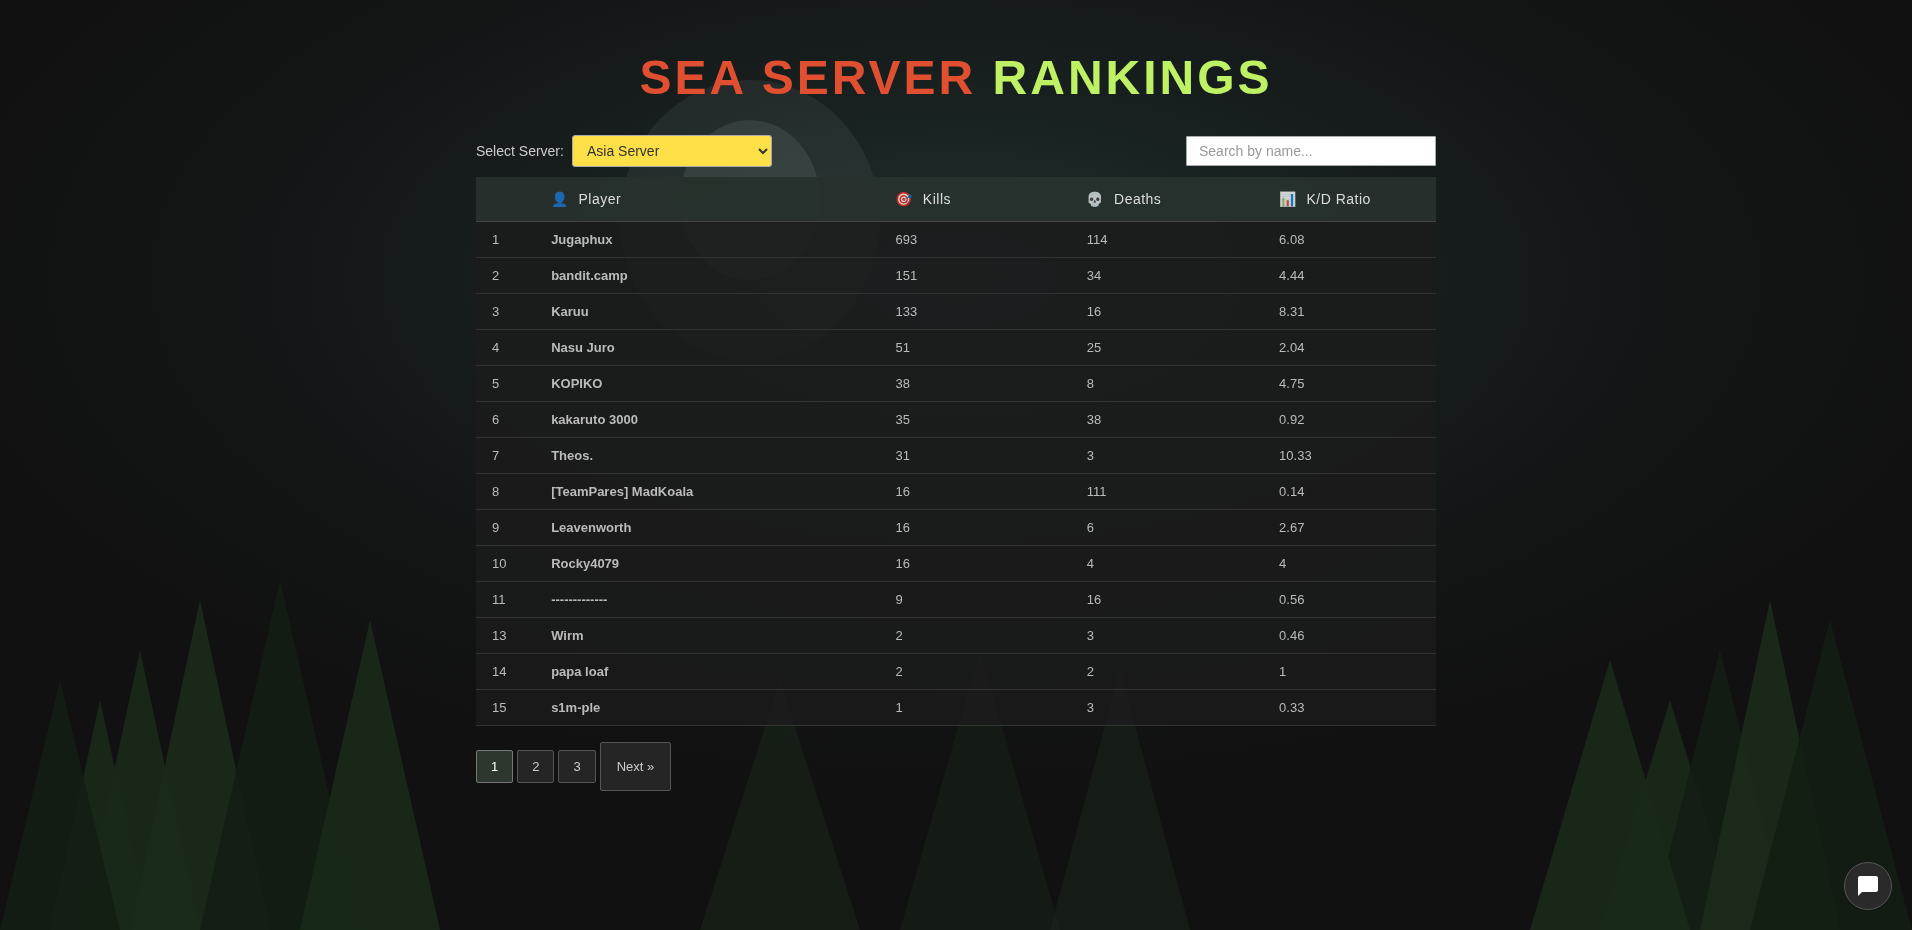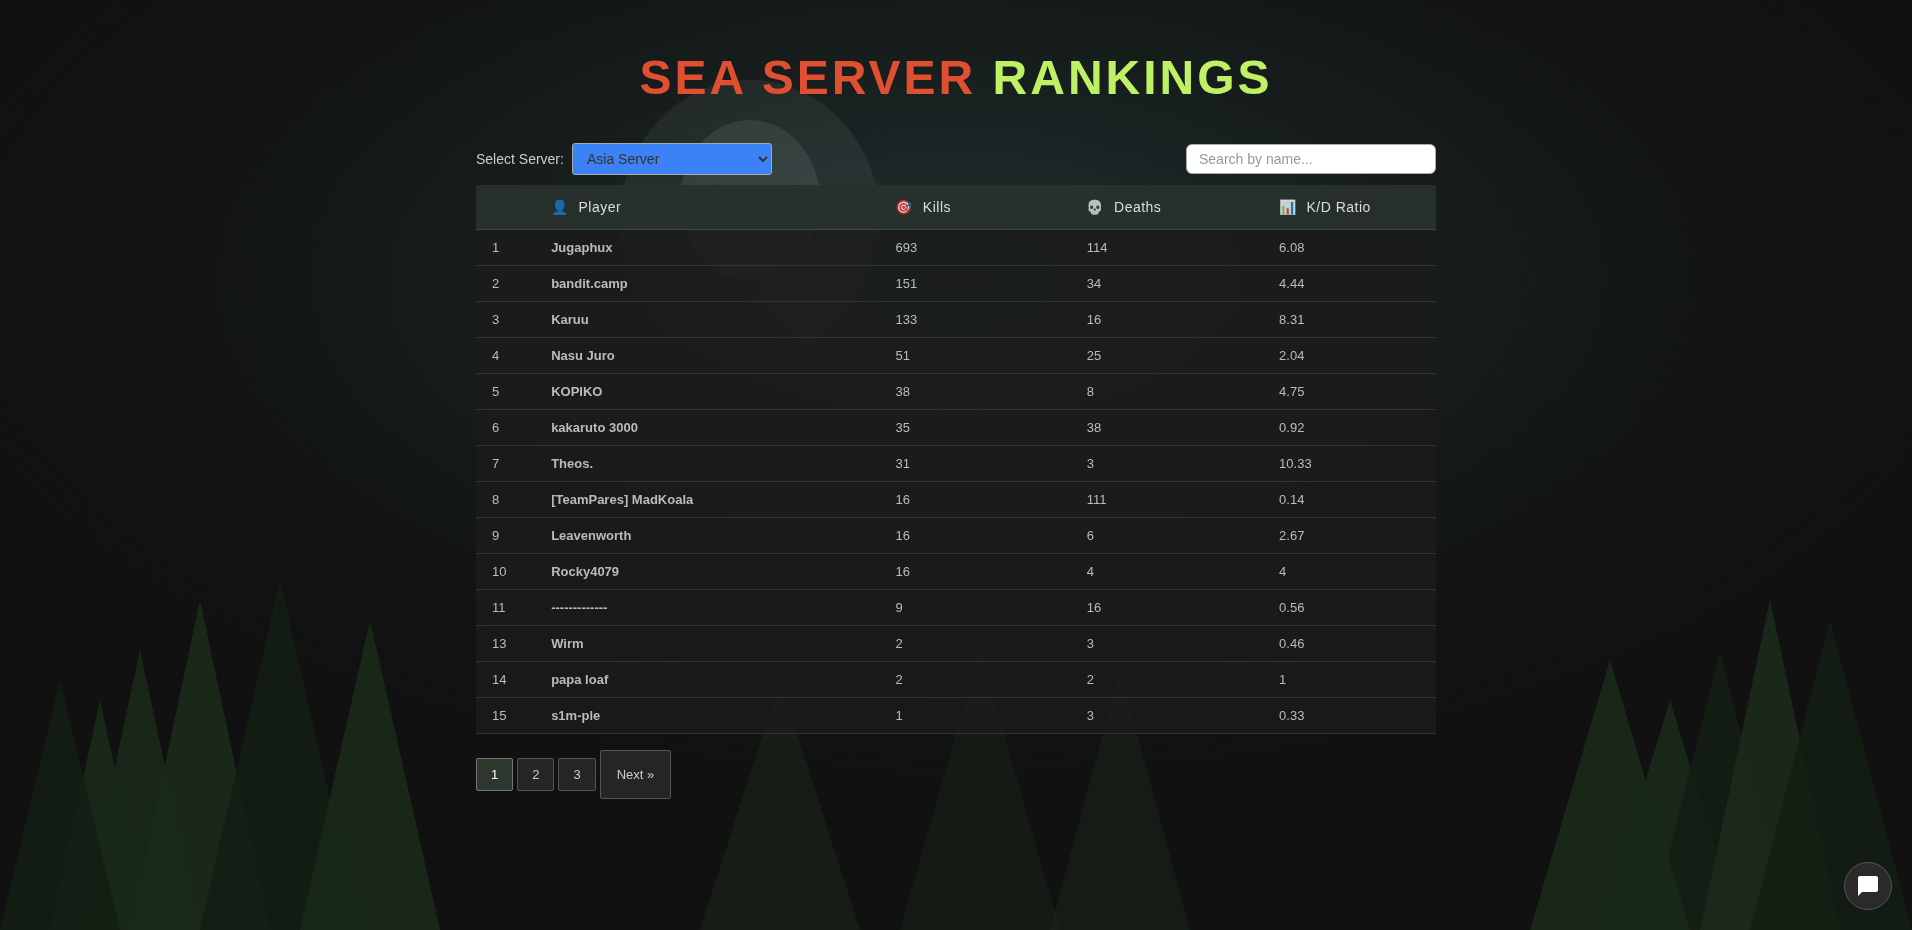--- a/index.html
+++ b/index.html
@@ -65,48 +65,47 @@
 
     .page-title .white {
       color: #bef264;
     }
 
     .controls-row {
       display: flex;
       justify-content: space-between;
       align-items: center;
       margin-bottom: 10px;
-      margin-top: 8px;
     }
 
     .server-select-label {
       color: #ccc;
       font-size: 14px;
       margin-right: 8px;
     }
 
     .server-select {
-      background: #3b82f6;
+      background: #fde047;
       color: #333;
       border: 1px solid #aaa;
       padding: 6px 28px 6px 10px;
       font-size: 14px;
       border-radius: 3px;
       cursor: pointer;
       appearance: auto;
       min-width: 200px;
     }
 
     .search-input {
       background: #fff;
       color: #333;
       border: 1px solid #aaa;
       padding: 6px 12px;
       font-size: 14px;
-      border-radius: 6px;
+      border-radius: 1px;
       width: 250px;
     }
 
     .search-input::placeholder {
       color: #999;
     }
 
     
     .rankings-table {
       width: 100%;

